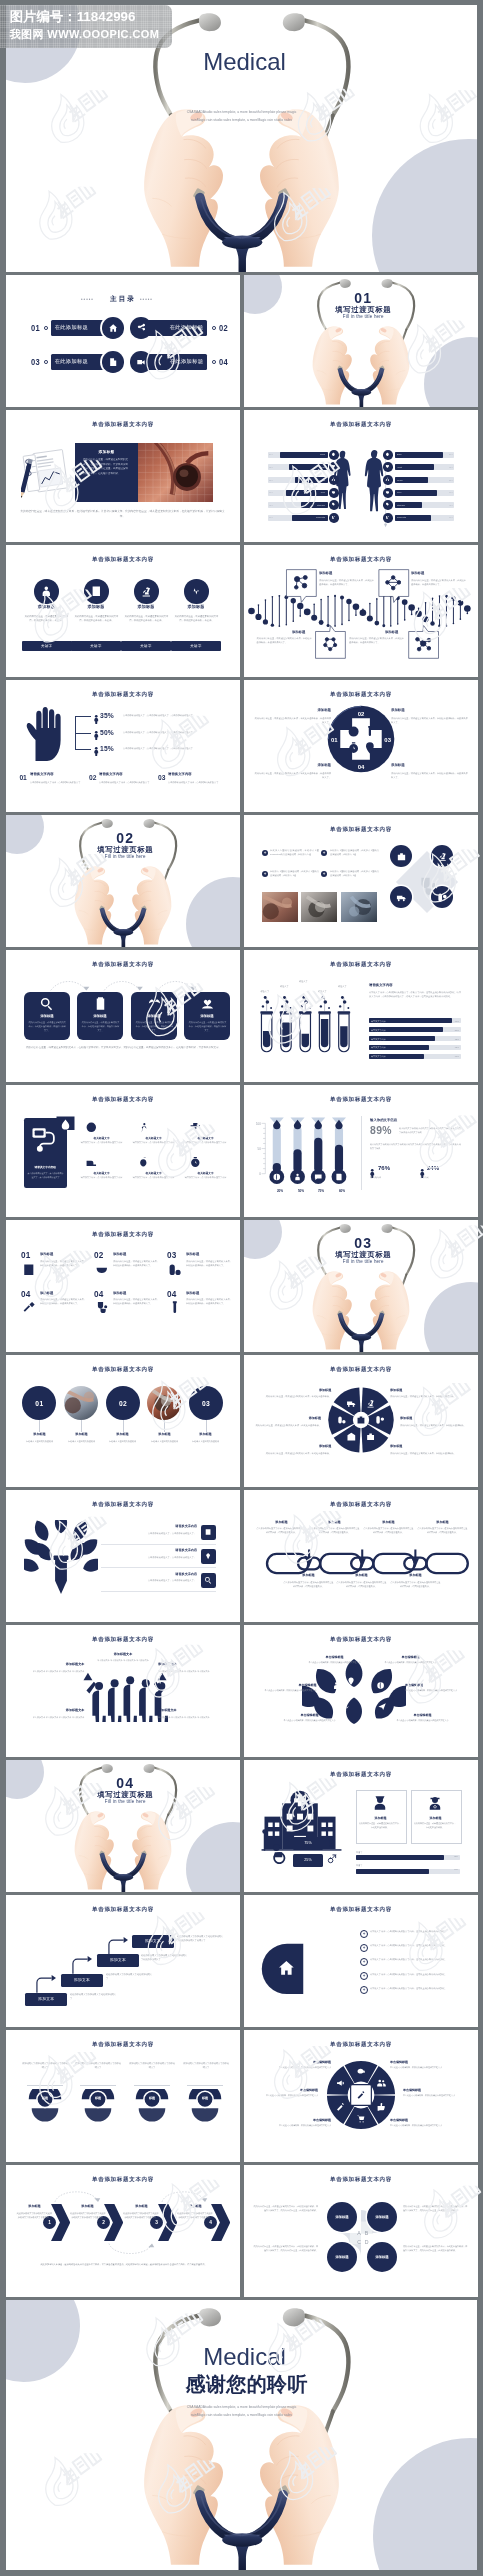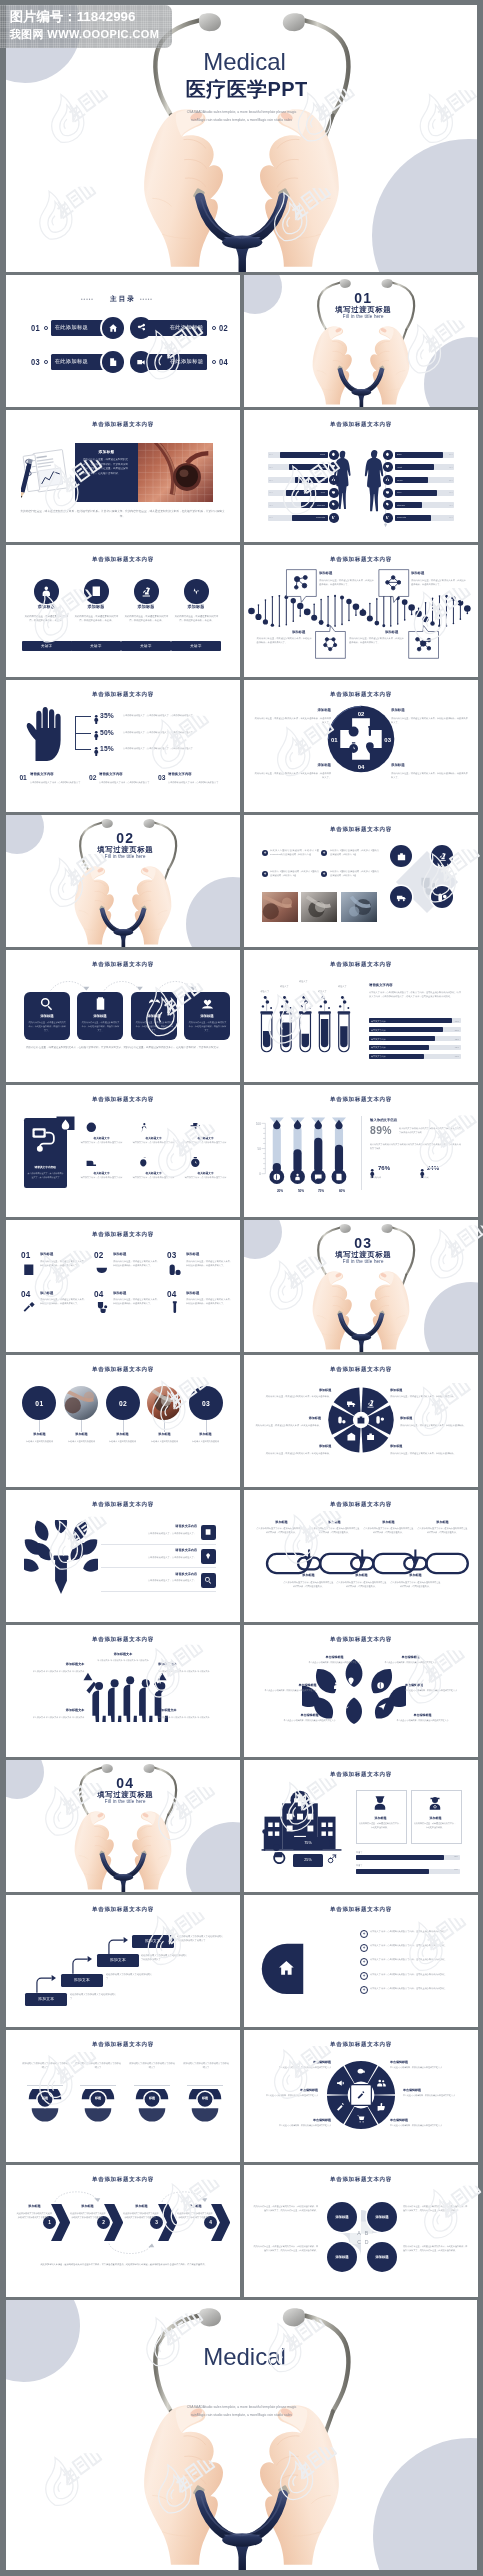--- a/index.html
+++ b/index.html
@@ -203,21 +203,20 @@
  </g>
 </symbol>
 </svg>
 <div class="slide" style="left:6px;top:5.2px;width:471px;height:267px;">
  <div class="circ" style="left:-37px;top:-34px;width:112px;height:112px;"></div>
  <div class="circ" style="left:366px;top:134px;width:193px;height:193px;"></div>
  <svg class="heroart" width="471" height="267" viewBox="0 0 634 359" preserveAspectRatio="none">
         <use href="#stetho"></use>
       </svg>
  <div class="hero-en" style="top:45px;">Medical</div>
- <div class="hero-cn" style="top:74px;">医疗医学PPT</div>
  <div class="hero-body" style="top:104px;">CSASAADAtudio sales template, a more beautiful template please magic rainMagic rain studio sales template, a moreMagic rain studio sales</div>
 </div>
 <div class="slide" style="left:6px;top:275px;width:234px;height:132px;">
 <div class="toc-h" style="top:20px;">主目录</div>
 <div class="toc-d" style="left:75px;top:21.6px;">•••••</div>
 <div class="toc-d" style="left:134px;top:21.6px;">•••••</div>
 <div class="toc-n" style="left:24.5px;top:47px;">01</div>
 <div class="toc-dot" style="left:38px;top:51px;"></div>
 <div class="toc-bar" style="left:45px;top:45px;width:61px;text-align:left;padding-left:3.7px;box-sizing:border-box;">在此添加标题</div>
 <div class="toc-c" style="left:96px;top:42px;display:flex;align-items:center;justify-content:center;">
@@ -1546,20 +1545,21 @@
 <div style="position:absolute;left:9px;top:79px;width:65px;text-align:right;color:#8d929b;font-size:2.1px;line-height:1.95;">您的内容打在这里，或者通过复制您的文本后，在此框中选择粘贴，并选择只保留文字。您的内容打在这里，在此框中选择粘贴。</div>
 <div style="position:absolute;left:159px;top:79px;width:65px;text-align:left;color:#8d929b;font-size:2.1px;line-height:1.95;">您的内容打在这里，或者通过复制您的文本后，在此框中选择粘贴，并选择只保留文字。您的内容打在这里，在此框中选择粘贴。</div>
 </div>
 <div class="slide" style="left:6px;top:2300px;width:471px;height:270px;">
  <div class="circ" style="left:-39px;top:-31px;width:113px;height:113px;"></div>
  <div class="circ" style="left:367px;top:138px;width:195px;height:195px;"></div>
  <svg class="heroart" width="471" height="270" viewBox="0 0 634 359" preserveAspectRatio="none">
         <use href="#stetho"></use>
       </svg>
  <div class="hero-en" style="top:45px;">Medical</div>
+ <div class="hero-cn" style="top:74px;">感谢您的聆听</div>
  <div class="hero-body" style="top:104px;">CSASAADAtudio sales template, a more beautiful template please magic rainMagic rain studio sales template, a moreMagic rain studio sales</div>
 </div>
 <svg id="wmarks" width="483" height="2576" viewBox="0 0 650 3464">
 <use href="#owmk" x="60" y="120" width="86" height="74"></use>
 <use href="#owmk" x="392" y="118" width="86" height="74"></use>
 <use href="#owmk" x="556" y="120" width="86" height="74"></use>
 <use href="#owmk" x="44" y="250" width="86" height="74"></use>
 <use href="#owmk" x="360" y="252" width="86" height="74"></use>
 <use href="#owmk" x="188" y="438" width="86" height="74"></use>
 <use href="#owmk" x="540" y="430" width="86" height="74"></use>

